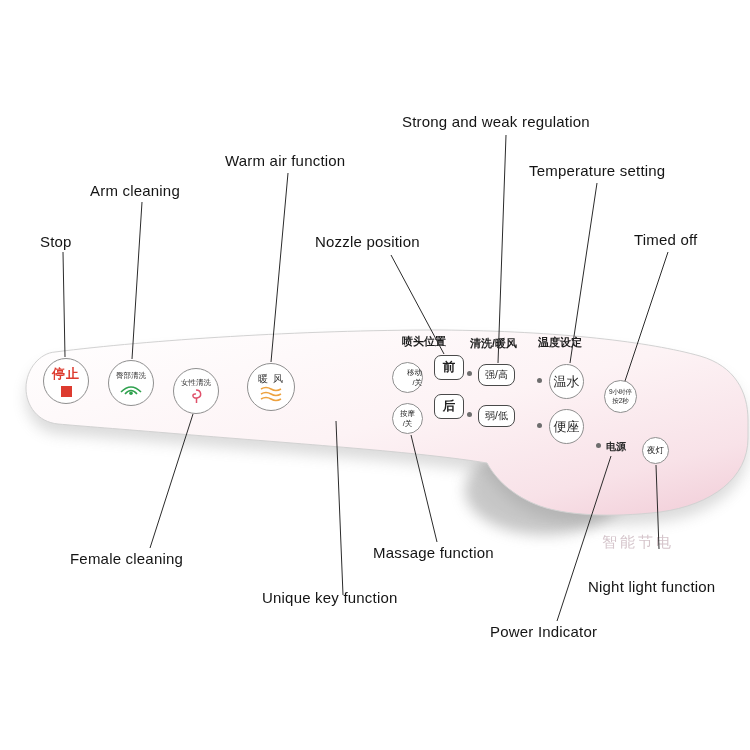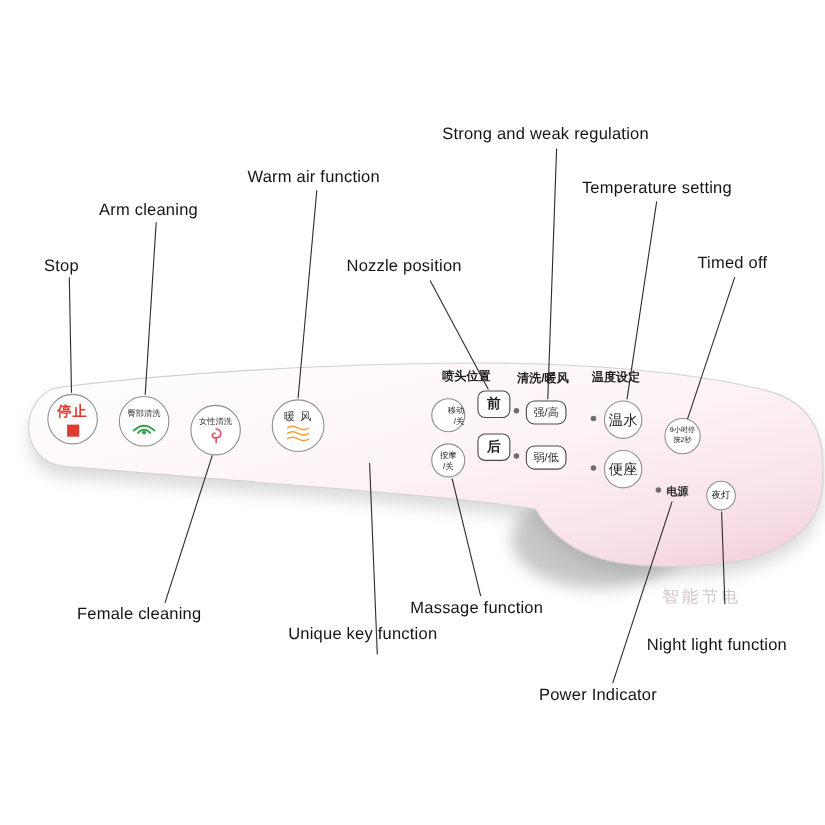--- a/index.html
+++ b/index.html
@@ -184,18 +184,18 @@
   </svg>
 
   <div class="ann" style="left:40px;  top:233px;">Stop</div>
   <div class="ann" style="left:90px;  top:182px;">Arm cleaning</div>
   <div class="ann" style="left:225px; top:152px;">Warm air function</div>
   <div class="ann" style="left:315px; top:233px;">Nozzle position</div>
   <div class="ann" style="left:402px; top:113px;">Strong and weak regulation</div>
   <div class="ann" style="left:529px; top:162px;">Temperature setting</div>
   <div class="ann" style="left:634px; top:231px;">Timed off</div>
   <div class="ann" style="left:70px;  top:550px;">Female cleaning</div>
-  <div class="ann" style="left:262px; top:568px;">Unique key function</div>
+  <div class="ann" style="left:262px; top:589px;">Unique key function</div>
   <div class="ann" style="left:373px; top:544px;">Massage function</div>
   <div class="ann" style="left:490px; top:623px;">Power Indicator</div>
   <div class="ann" style="left:588px; top:550px;margin-top:28px;">Night light function</div>
 
 </div>
 
 </body></html>

